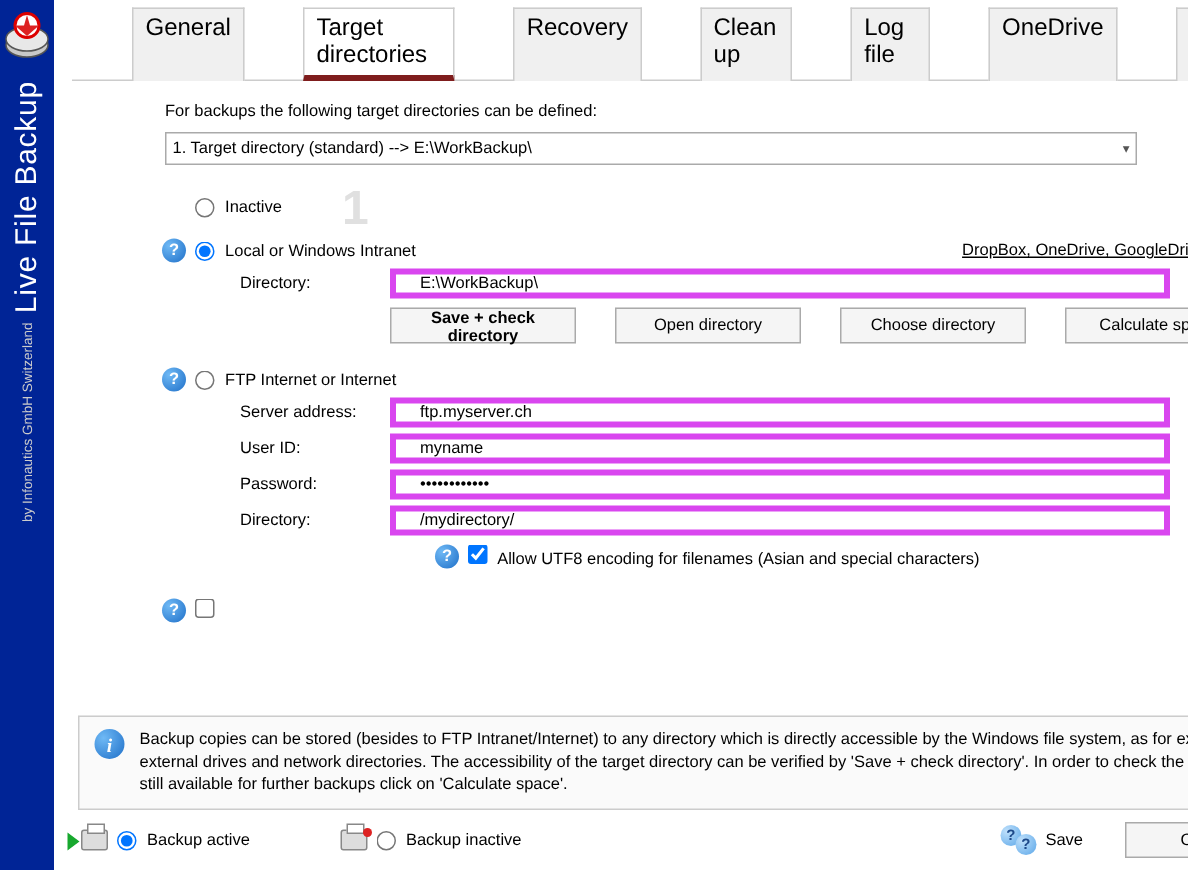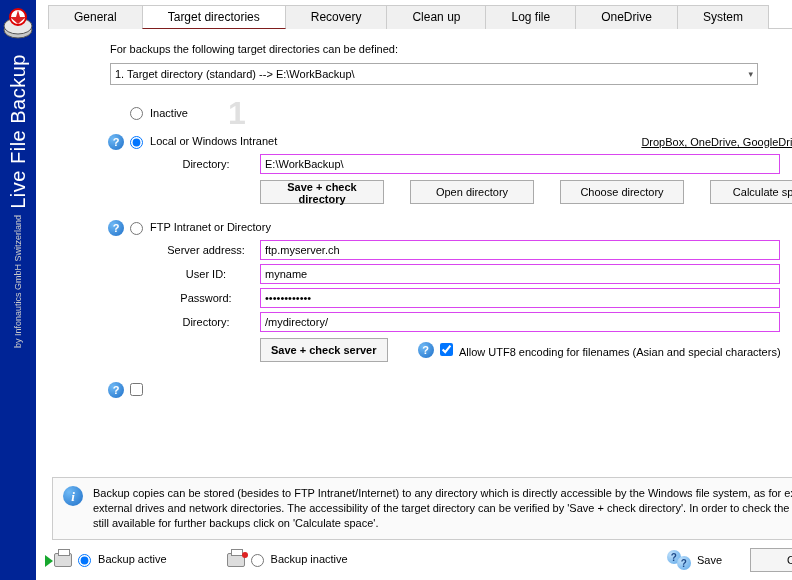--- a/index.html
+++ b/index.html
@@ -4,37 +4,37 @@
 <style>
 * { box-sizing: border-box; margin: 0; padding: 0; }
 body { font-family: "Segoe UI", Tahoma, sans-serif; font-size: 11px; background: #fff; width: 792px; height: 580px; overflow: hidden; }
 .app { display: flex; height: 100%; }
 .sidebar { width: 54px; background: #002496; display: flex; flex-direction: column; align-items: center; padding-top: 8px; }
 .sidebar-icon { width: 36px; height: 36px; margin-bottom: 6px; }
 .sidebar-title { color: #fff; writing-mode: vertical-rl; transform: rotate(180deg); font-size: 20px; font-weight: 300; letter-spacing: 0.5px; margin-top: 4px; }
 .sidebar-sub { color: #ccc; writing-mode: vertical-rl; transform: rotate(180deg); font-size: 9px; margin-top: 6px; }
 .main { flex: 1; padding: 4px 4px 8px 4px; display: flex; flex-direction: column; }
 .tabs { display: flex; border-bottom: 1px solid #ccc; margin-left: 8px; }
-.tab { padding: 4px 25px; border: 1px solid #ccc; border-bottom: none; background: #f0f0f0; cursor: pointer; font-size: 12px; margin-right: -1px; position: relative; top: 1px; }
-.tab.active { background: #fff; border-bottom: 1px solid #7f1d1d; z-index: 1; }
+.tab { padding: 4px 8px; border: 1px solid #ccc; border-bottom: none; background: #f0f0f0; cursor: pointer; font-size: 16px; margin-right: -1px; position: relative; top: 1px; margin-left: 40px; }
+.tab.active { background: #fff; border-bottom: 4px solid #7f1d1d; z-index: 1; }
 .content { flex: 1; padding: 10px 20px 6px 20px; overflow: auto; }
 .intro { margin: 4px 0 8px 50px; }
 .dropdown { width: 648px; margin-left: 50px; height: 22px; border: 1px solid #aaa; padding: 2px 4px; font-size: 11px; background: #fff; display: flex; align-items: center; justify-content: space-between; cursor: pointer; }
 .chev { font-size: 9px; color: #555; }
 .row { display: flex; align-items: center; margin-top: 10px; }
 .help-icon { width: 16px; height: 16px; border-radius: 50%; background: radial-gradient(circle at 30% 30%, #6fb9f5, #1e6fc8); color: #fff; display: inline-flex; align-items: center; justify-content: center; font-weight: bold; font-size: 11px; margin-right: 6px; flex-shrink: 0; }
 .info-icon { width: 20px; height: 20px; border-radius: 50%; background: radial-gradient(circle at 30% 30%, #6fb9f5, #1e6fc8); color: #fff; display: inline-flex; align-items: center; justify-content: center; font-weight: bold; font-size: 13px; margin-right: 10px; font-style: italic; font-family: serif; flex-shrink: 0; }
 .radio-row { margin-left: 70px; }
 .radio-row.withhelp { margin-left: 48px; display: flex; align-items: center; }
 input[type=radio] { margin-right: 4px; vertical-align: middle; }
 .bignum { color: #e0e0e0; font-size: 32px; font-weight: bold; margin-left: 40px; }
 .link-right { margin-left: auto; text-decoration: underline; cursor: pointer; margin-right: 30px; }
 .fieldrow { display: flex; align-items: center; margin-left: 100px; margin-top: 4px; }
-.label { width: 100px; text-align: center; padding-right: 8px; }
-input[type=text], input[type=password] { height: 20px; border: 1px solid #d946ef; padding: 2px 4px; font-size: 11px; }
+.label { width: 100px; text-align: left; padding-right: 8px; }
+input[type=text], input[type=password] { height: 20px; border: 4px solid #d946ef; padding: 2px 16px; font-size: 11px; }
 .wide-input { width: 520px; }
 .btnrow { display: flex; margin-left: 200px; margin-top: 6px; gap: 26px; }
 .btn { min-width: 124px; height: 24px; border: 1px solid #aaa; background: #f5f5f5; font-size: 11px; cursor: pointer; padding: 0 10px; }
 .btn.bold { font-weight: bold; }
 .checkbox-line { display: flex; align-items: center; margin-left: 200px; margin-top: 6px; }
 .chks { display: flex; align-items: center; margin-left: 30px; }
 input[type=checkbox] { margin-right: 4px; }
 .infobox { border: 1px solid #ccc; padding: 8px 10px; margin: 4px 12px 4px 12px; display: flex; align-items: flex-start; background: #fafafa; line-height: 1.35; }
 .footer { display: flex; align-items: center; padding: 4px 14px 0 14px; }
 .footer .btn { min-width: 90px; }
@@ -102,41 +102,40 @@
         <button class="btn bold">Save + check directory</button>
         <button class="btn">Open directory</button>
         <button class="btn">Choose directory</button>
         <button class="btn">Calculate space</button>
       </div>
 
       <div class="spacer"></div>
 
       <div class="row radio-row withhelp">
         <span class="help-icon">?</span>
-        <label><input type="radio" name="mode" style=""> <span>FTP Intranet or Directory</span></label>
+        <label><input type="radio" name="mode" style=""> <span>FTP Internet or Internet</span></label>
       </div>
 
       <div class="fieldrow">
         <span class="label">Server address:</span>
         <input type="text" class="wide-input" value="ftp.myserver.ch" style="">
       </div>
       <div class="fieldrow">
         <span class="label">User ID:</span>
         <input type="text" class="wide-input" value="myname" style="">
       </div>
       <div class="fieldrow">
         <span class="label">Password:</span>
         <input type="password" class="wide-input" value="************" style="">
       </div>
       <div class="fieldrow">
         <span class="label">Directory:</span>
         <input type="text" class="wide-input" value="/mydirectory/" style="">
       </div>
       <div class="checkbox-line">
-        <button class="btn bold">Save + check server</button>
         <div class="chks">
           <span class="help-icon">?</span>
           <label><input type="checkbox" checked="" style=""> <span>Allow UTF8 encoding for filenames (Asian and special characters)</span></label>
         </div>
       </div>
 
       <div class="spacer"></div>
 
       <div class="row radio-row withhelp" style="margin-top:14px;">
         <span class="help-icon">?</span>

